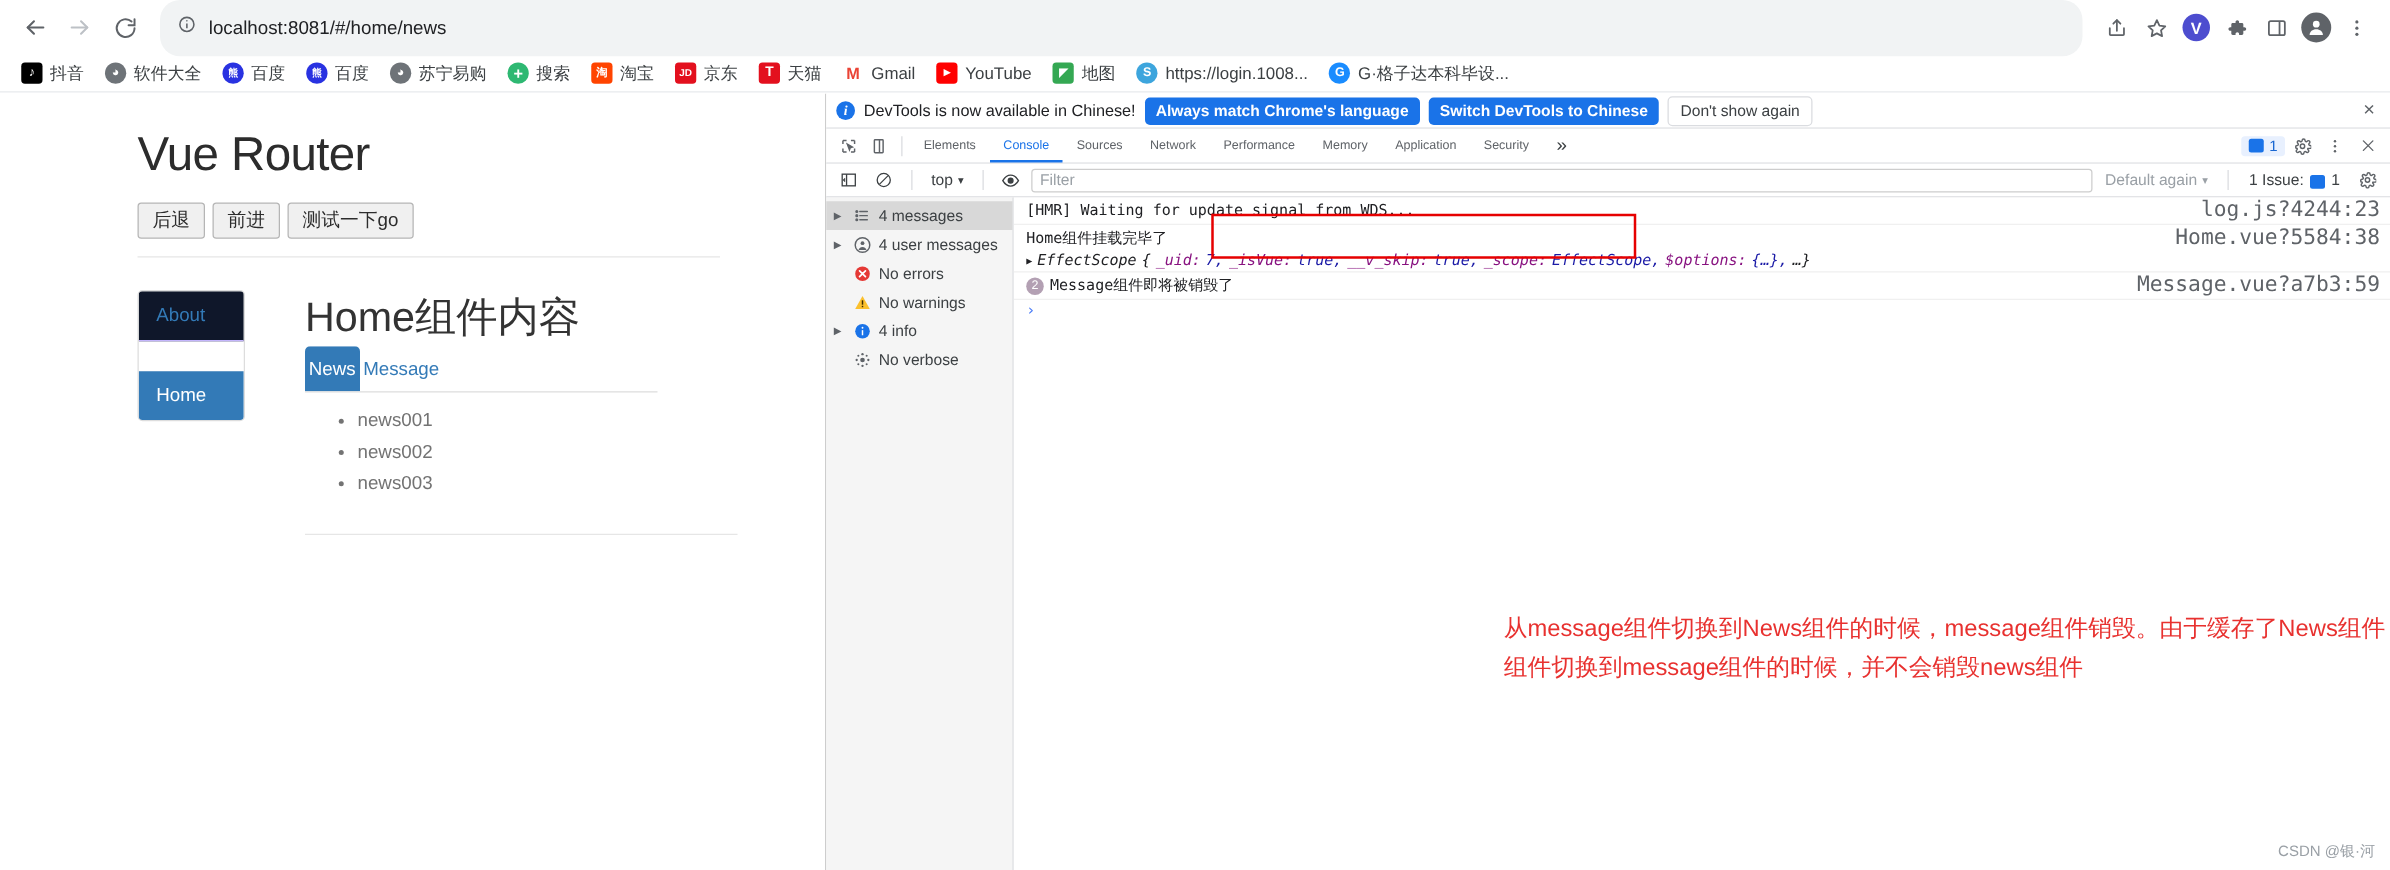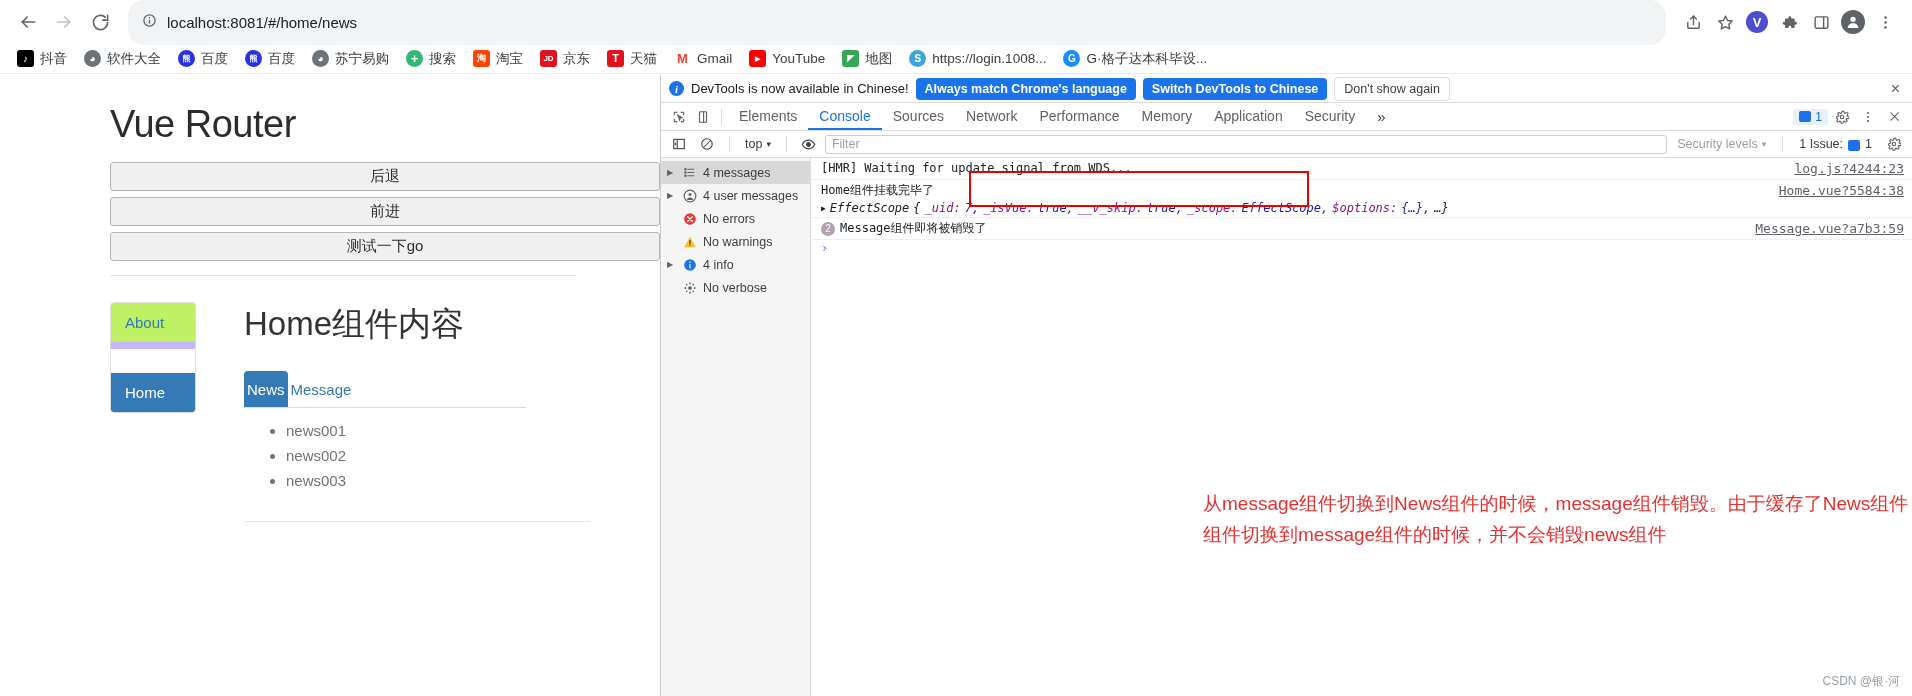--- a/index.html
+++ b/index.html
@@ -75,44 +75,44 @@
   .page {
     position:absolute; left:0; top:75px;
     width:660px; height:621px; background:#fff;
     overflow:hidden;
   }
   .app-inner { padding:28px 0 0 110px; }
   .app-title {
     font-size:38px; font-weight:normal; color:#2c2c2c;
     margin:0 0 16px 0; letter-spacing:-.5px;
   }
-  .btn-row { display:flex; gap:6px; margin-bottom:14px;flex-direction:column; }
+  .btn-row { display:flex; gap:6px; margin-bottom:14px; }
   .vbtn {
     background:#f0f0f0; border:1px solid #b5b5b5; border-radius:3px;
     padding:4px 11px; font-size:15px; color:#2c2c2c;
     font-family:"Liberation Sans", sans-serif;
   }
   .hr { height:1px; background:#e6e6e6; width:466px; margin:0 0 26px 0; }
 
   .cols { display:flex; gap:0; }
   .nav-list {
     width:86px; border:1px solid #ddd; border-radius:4px;
     overflow:hidden; height:fit-content; flex:0 0 auto;
   }
   .nav-list .item {
     padding:11px 14px; font-size:15px; color:#337ab7;
-    background:#bef264; border-bottom:7px solid #c4b5fd;
+    background:#0f172a; border-bottom:1px solid #c4b5fd;
   }
   .nav-list .item:last-child { border-bottom:none; }
   .nav-list .item.active { background:#337ab7; color:#fff;margin-top:24px; }
 
   .content { margin-left:48px; }
   .content h2 {
     font-size:33px; font-weight:normal; color:#333;
-    margin:0 0 24px 0;
+    margin:0 0 0 0;
   }
   .tabs { display:flex; align-items:flex-end; border-bottom:1px solid #ddd; width:282px; }
   .tab {
     padding:9px 2px; font-size:15px; color:#337ab7;
     border:1px solid transparent; border-bottom:none;
     border-radius:4px 4px 0 0;
   }
   .tab.active { background:#337ab7; color:#fff; }
   .news-ul { margin:10px 0 0 0; padding-left:42px; }
   .news-ul li {
@@ -157,21 +157,21 @@
     border-bottom:1px solid #dadce0; padding:0 6px; gap:0;
     flex:0 0 auto; background:#fff;
   }
   .dt-icon-btn {
     width:24px;height:24px;display:flex;align-items:center;justify-content:center;
     color:#5f6368;flex:0 0 auto;
   }
   .dt-sep { width:1px; height:16px; background:#dadce0; margin:0 6px; flex:0 0 auto; }
   .dt-tab {
     padding:0 11px; height:27px; line-height:27px;
-    font-size:14px; color:#5f6368; white-space:nowrap;
+    font-size:10px; color:#5f6368; white-space:nowrap;
     border-bottom:2px solid transparent; flex:0 0 auto;
   }
   .dt-tab.active { color:#1a73e8; border-bottom-color:#1a73e8; }
   .dt-tabs-right { margin-left:auto; display:flex; align-items:center; gap:2px; }
   .issue-pill {
     display:flex;align-items:center;gap:4px;
     background:#e8f0fe;border-radius:3px;padding:1px 6px;
     font-size:12px;color:#1967d2;
   }
   .sq-blue { width:12px;height:11px;background:#1a73e8;border-radius:2px; }
@@ -216,22 +216,22 @@
 
   .dt-console { flex:1 1 auto; position:relative; background:#fff; min-width:0; overflow:hidden; }
   .log-row {
     display:flex; align-items:flex-end; justify-content:space-between;
     border-bottom:1px solid #f0f0f0;
     padding:2px 8px 2px 10px;
     font-family:"DejaVu Sans Mono", monospace;
     font-size:12px; color:#202124; line-height:17px;
   }
   .log-src {
-    color:#5f6368; text-decoration:underline; white-space:nowrap;
-    margin-left:14px; flex:0 0 auto; font-size:13px;
+    color:#5f6368; white-space:nowrap;
+    margin-left:14px; flex:0 0 auto; font-size:17px;
   }
   .log-sub {
     display:flex;align-items:center;gap:4px;
     font-family:"DejaVu Sans Mono", monospace;
     font-size:12px; font-style:italic; color:#202124;
     padding:0 10px 2px 10px; white-space:nowrap; overflow:hidden;
   }
   .tok-key { color:#881280; font-style:italic; }
   .tok-val { color:#1a1aa6; font-style:italic; }
   .badge-2 {
@@ -538,21 +538,21 @@
     </div>
     <div class="dt-sep"></div>
     <div class="dt-icon-btn">
       <svg width="15" height="15" viewBox="0 0 24 24" fill="none" stroke="#3c4043" stroke-width="1.8">
           <path d="M2 12s4-7 10-7 10 7 10 7-4 7-10 7-10-7-10-7z"></path>
           <circle cx="12" cy="12" r="3" fill="#3c4043"></circle>
         </svg>
     </div>
     <div class="filter-input">Filter</div>
     <div class="levels-sel">
-      <span>Security levels</span>
+      <span>Default again</span>
       <span style="font-size:9px">▾</span>
     </div>
     <div class="dt-sep"></div>
     <div class="issue-count">
       <span>1 Issue:</span>
       <span class="sq-blue"></span>
       <span>1</span>
     </div>
     <div class="dt-icon-btn">
       <svg width="14" height="14" viewBox="0 0 24 24" fill="none" stroke="#5f6368" stroke-width="2">

